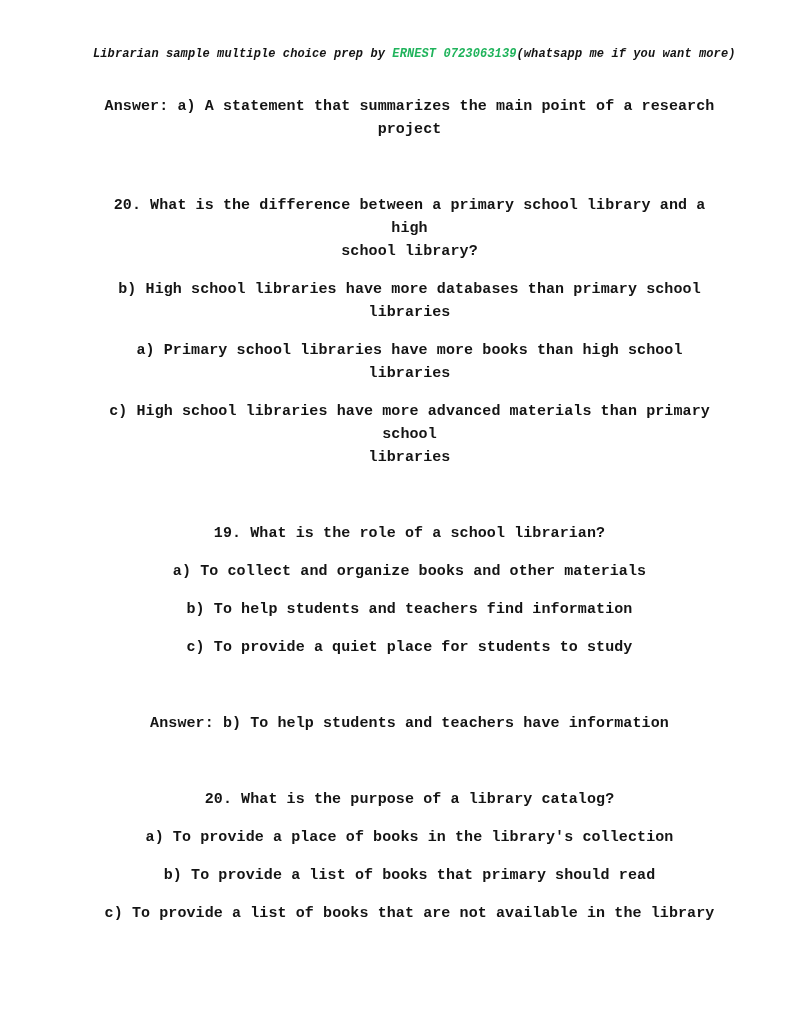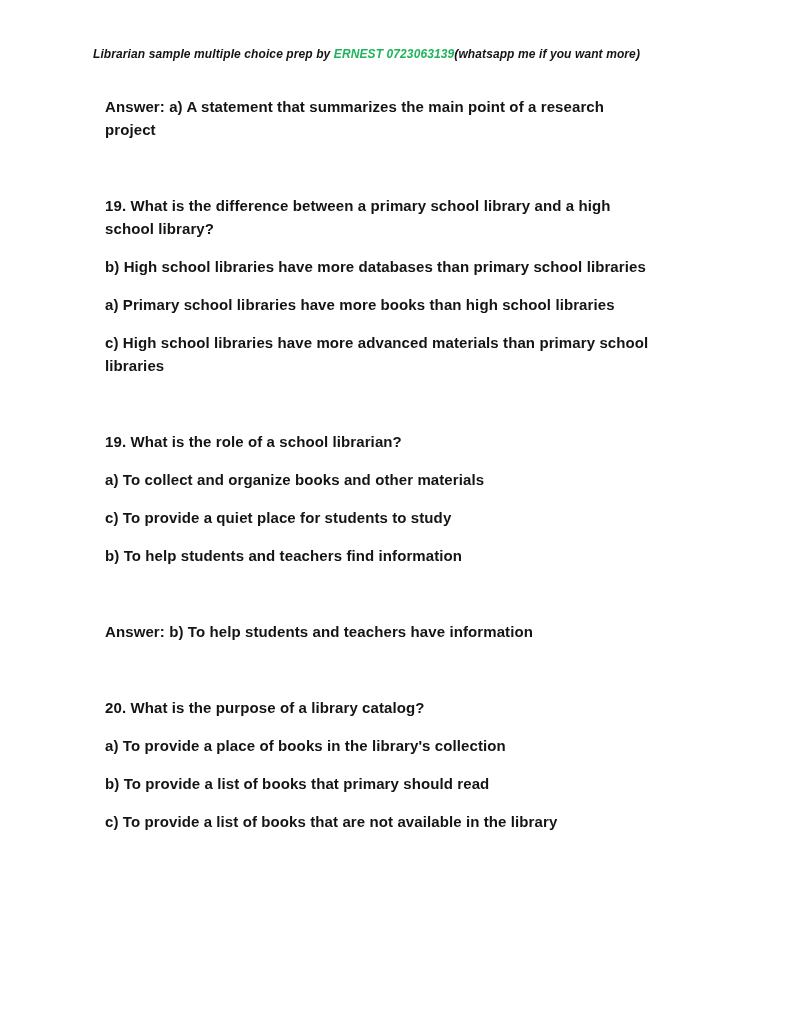--- a/index.html
+++ b/index.html
@@ -7,71 +7,72 @@
     padding: 0;
     background: #ffffff;
   }
   .page {
     position: relative;
     width: 792px;
     height: 1024px;
     background: #ffffff;
     box-sizing: border-box;
     padding: 46px 60px 0 93px;
-    font-family: Liberation Sans, sans-serif;
+    font-family: Liberation Mono, monospace;
     color: #141414;
     overflow: hidden;
   }
   .doc-header {
     font-size: 12px;
     font-weight: 700;
     font-style: italic;
     line-height: 16px;
     letter-spacing: 0.1px;
     white-space: nowrap;
     margin: 0 0 0 0;
   }
   .doc-header .seg { display: inline; }
   .content {
     margin-top: 33px;
   }
   .para {
-    margin: 15px 0 0 12px;
+    margin: 15px 0 0 4px;
     font-size: 15px;
     font-weight: 700;
     line-height: 23px;
     letter-spacing: 0.1px;
     white-space: pre-line;
     max-width: 625px;
+    text-align: center;
   }
   .para.first { margin-top: 0; }
   .para.sp-lg { margin-top: 53px; }
 </style>
 </head>
 <body>
 
 <div class="page">
 
   <p class="doc-header">
     <span class="seg">Librarian sample multiple choice prep by </span><span class="seg" style="color: rgb(31, 179, 91);">ERNEST 0723063139</span><span class="seg">(whatsapp me if you want more)</span>
   </p>
 
   <div class="content">
     <p class="para first">Answer: a) A statement that summarizes the main point of a research
 project</p>
-    <p class="para sp-lg">19. What is the difference between a primary school library and a high
+    <p class="para sp-lg">20. What is the difference between a primary school library and a high
 school library?</p>
     <p class="para">b) High school libraries have more databases than primary school libraries</p>
     <p class="para">a) Primary school libraries have more books than high school libraries</p>
     <p class="para">c) High school libraries have more advanced materials than primary school
 libraries</p>
     <p class="para sp-lg">19. What is the role of a school librarian?</p>
     <p class="para">a) To collect and organize books and other materials</p>
+    <p class="para">b) To help students and teachers find information</p>
     <p class="para">c) To provide a quiet place for students to study</p>
-    <p class="para">b) To help students and teachers find information</p>
     <p class="para sp-lg">Answer: b) To help students and teachers have information</p>
     <p class="para sp-lg">20. What is the purpose of a library catalog?</p>
     <p class="para">a) To provide a place of books in the library's collection</p>
     <p class="para">b) To provide a list of books that primary should read</p>
     <p class="para">c) To provide a list of books that are not available in the library</p>
   </div>
 
 </div>
 
 </body></html>

